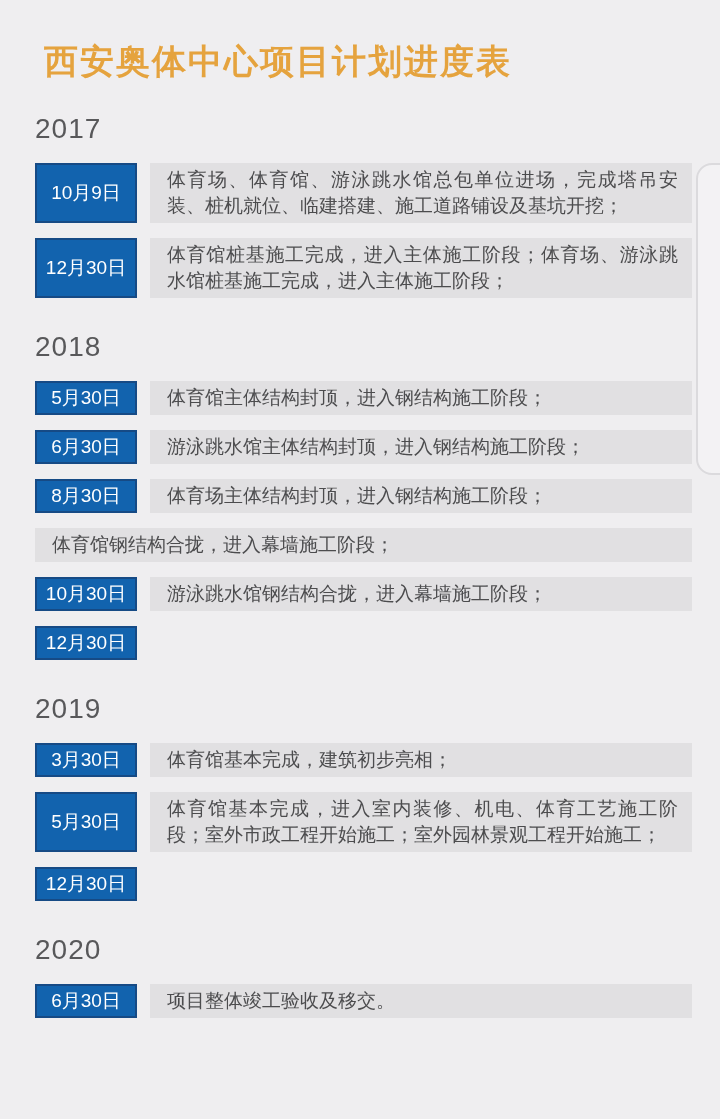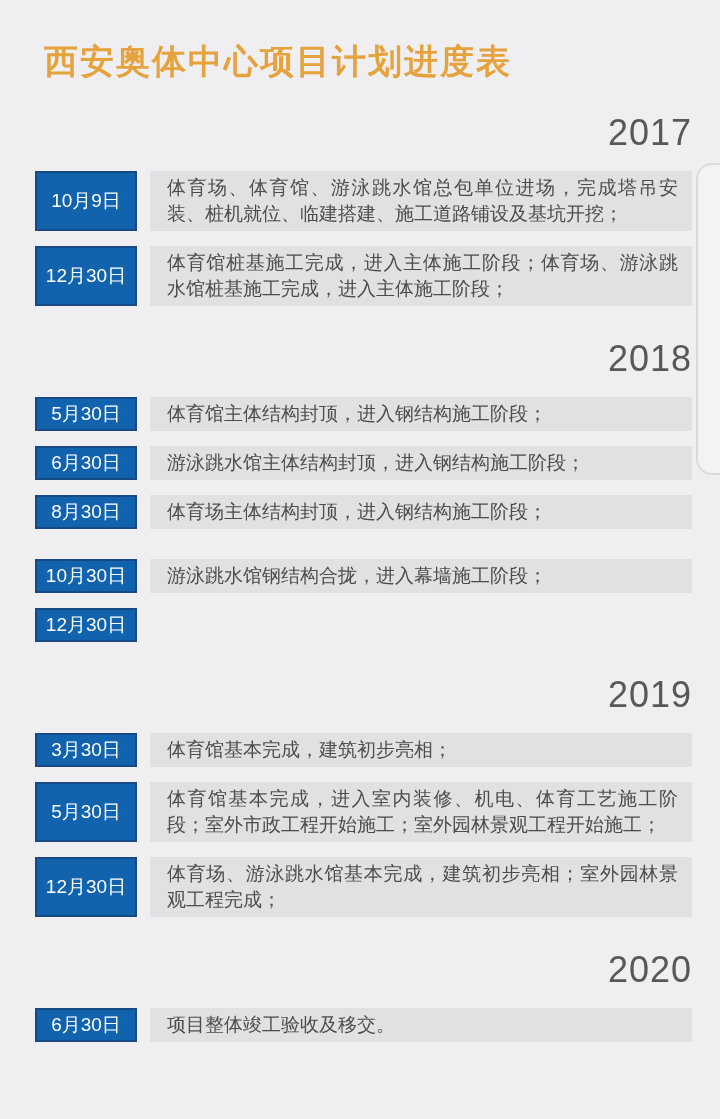--- a/index.html
+++ b/index.html
@@ -23,26 +23,25 @@
     font-weight: bold;
     letter-spacing: 2px;
     color: var(--gold, #e5a33e);
     line-height: 1.15;
   }
   .timeline {
     padding: 0 28px 0 35px;
   }
   .year-section .year {
     margin: 35px 0 20px 0;
-    font-size: 36px;
+    font-size: 28px;
     font-weight: 400;
     letter-spacing: 1px;
     color: var(--year, #58585a);
     line-height: 1;
-    text-align: right;
   }
   .year-section:first-child .year {
     margin-top: 34px;
   }
   .rows {
     display: flex;
     flex-direction: column;
     gap: 15px;
   }
   .row {
@@ -122,20 +121,21 @@
     <div class="badge">6月30日</div>
     <div class="desc">游泳跳水馆主体结构封顶，进入钢结构施工阶段；</div>
   </div>
 
   <div class="row">
     <div class="badge">8月30日</div>
     <div class="desc">体育场主体结构封顶，进入钢结构施工阶段；</div>
   </div>
 
   <div class="row">
+    <div class="desc">体育馆钢结构合拢，进入幕墙施工阶段；</div>
   </div>
 
   <div class="row">
     <div class="badge">10月30日</div>
     <div class="desc">游泳跳水馆钢结构合拢，进入幕墙施工阶段；</div>
   </div>
 
   <div class="row">
     <div class="badge">12月30日</div>
   </div>
@@ -150,21 +150,20 @@
     <div class="desc">体育馆基本完成，建筑初步亮相；</div>
   </div>
 
   <div class="row">
     <div class="badge">5月30日</div>
     <div class="desc">体育馆基本完成，进入室内装修、机电、体育工艺施工阶段；室外市政工程开始施工；室外园林景观工程开始施工；</div>
   </div>
 
   <div class="row">
     <div class="badge">12月30日</div>
-    <div class="desc">体育场、游泳跳水馆基本完成，建筑初步亮相；室外园林景观工程完成；</div>
   </div>
 </div>
   </section>
 
   <section class="year-section">
     <h2 class="year">2020</h2>
     <div class="rows">
   <div class="row">
     <div class="badge">6月30日</div>
     <div class="desc">项目整体竣工验收及移交。</div>

